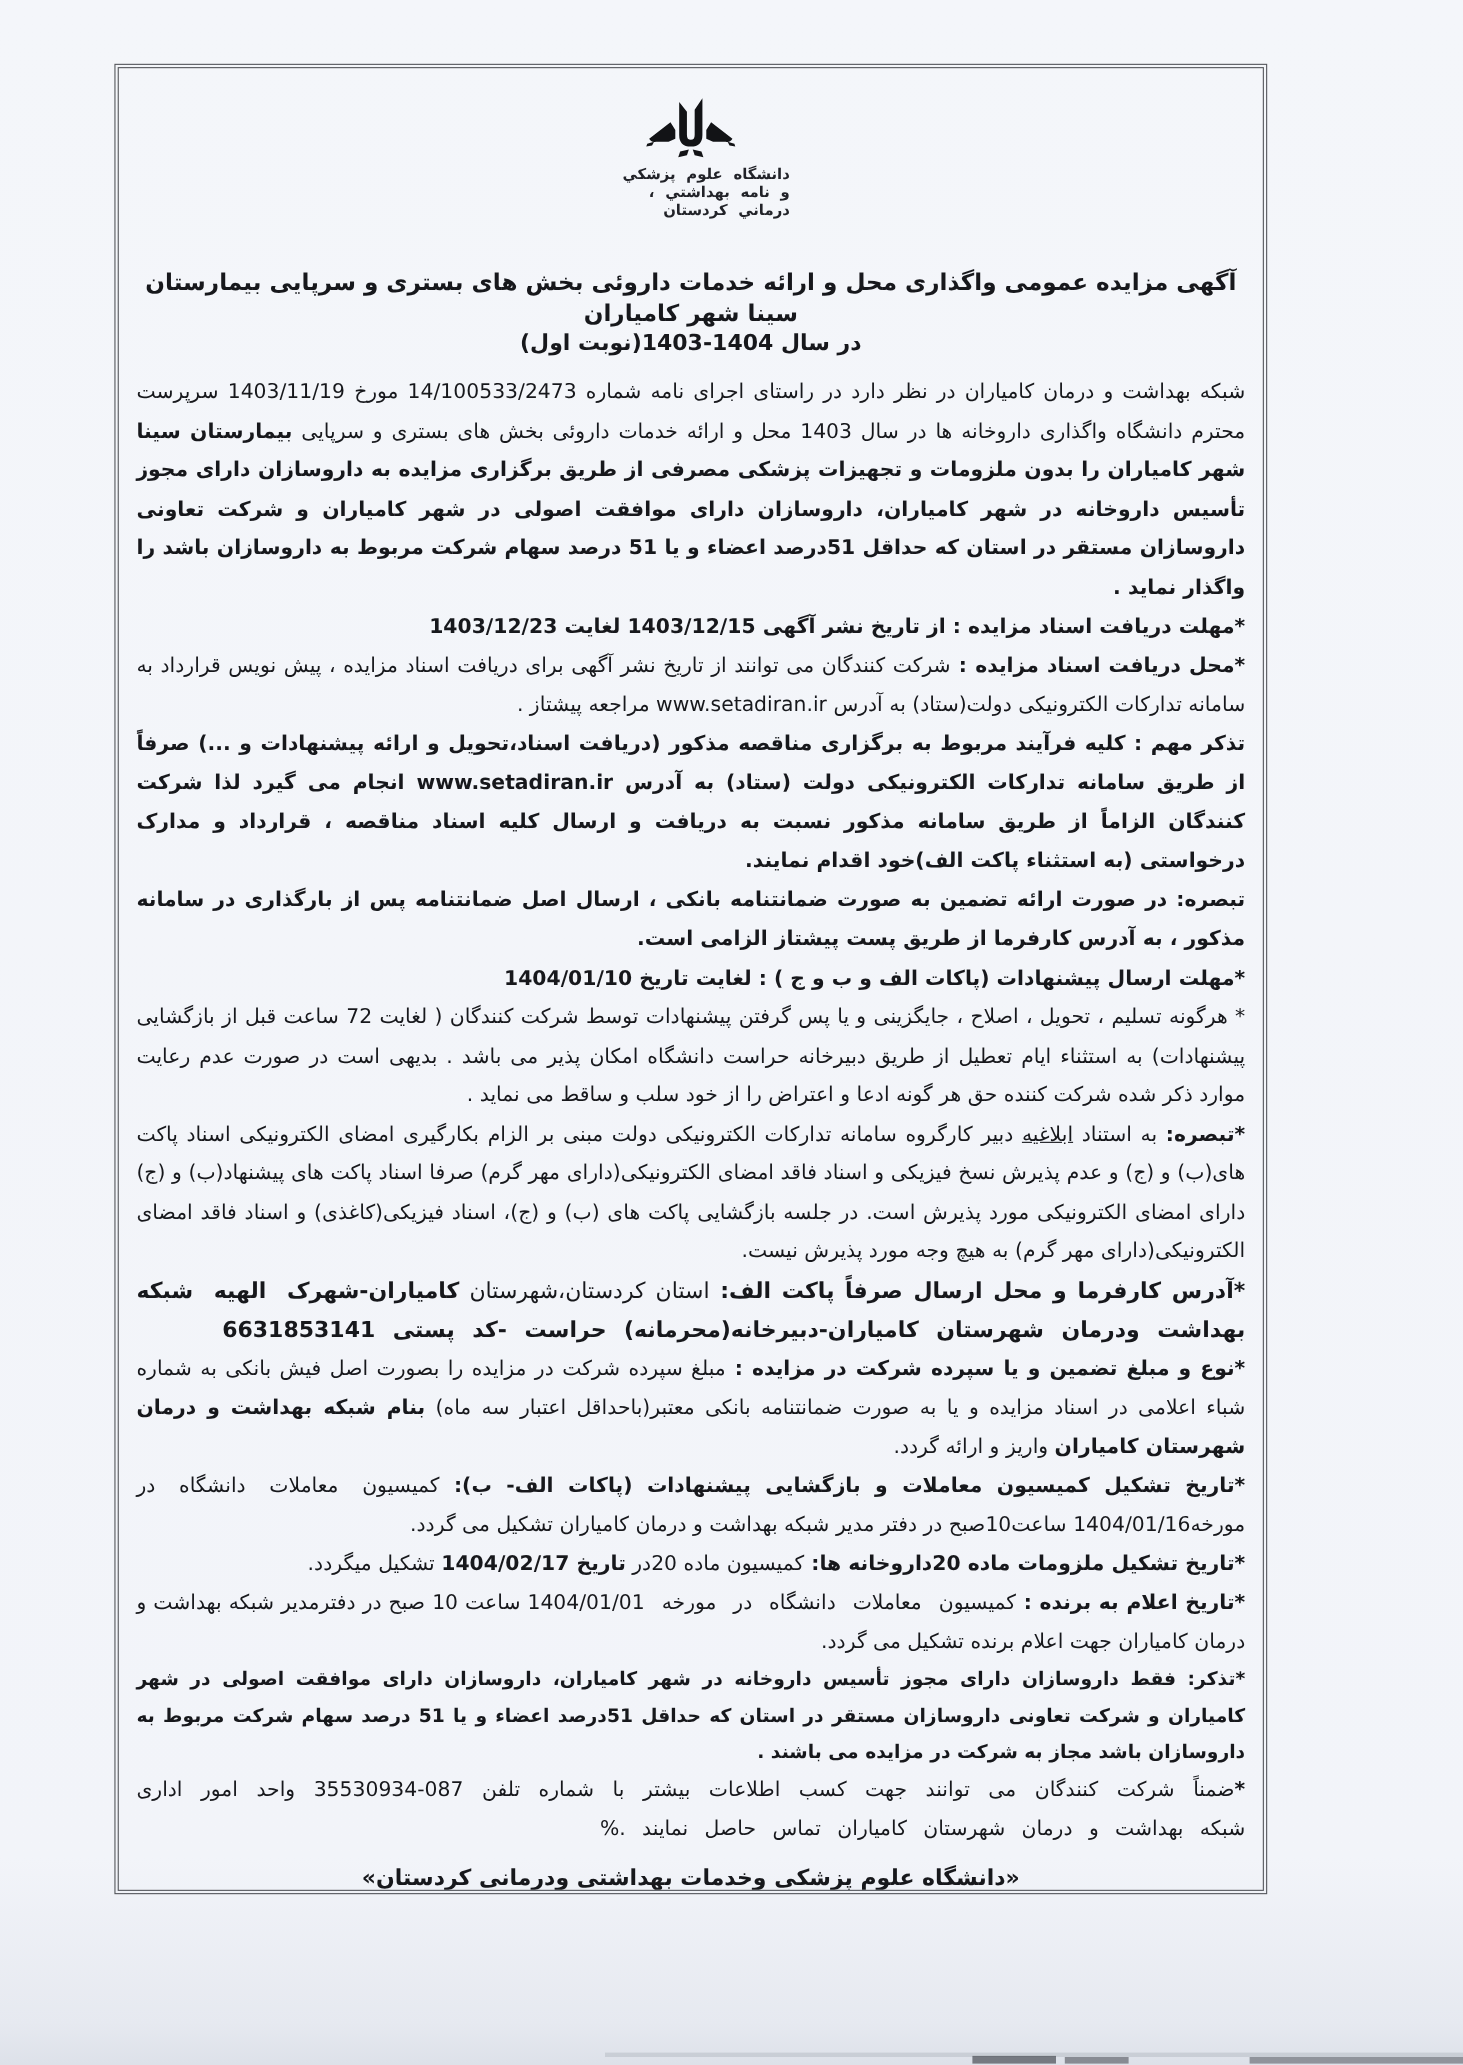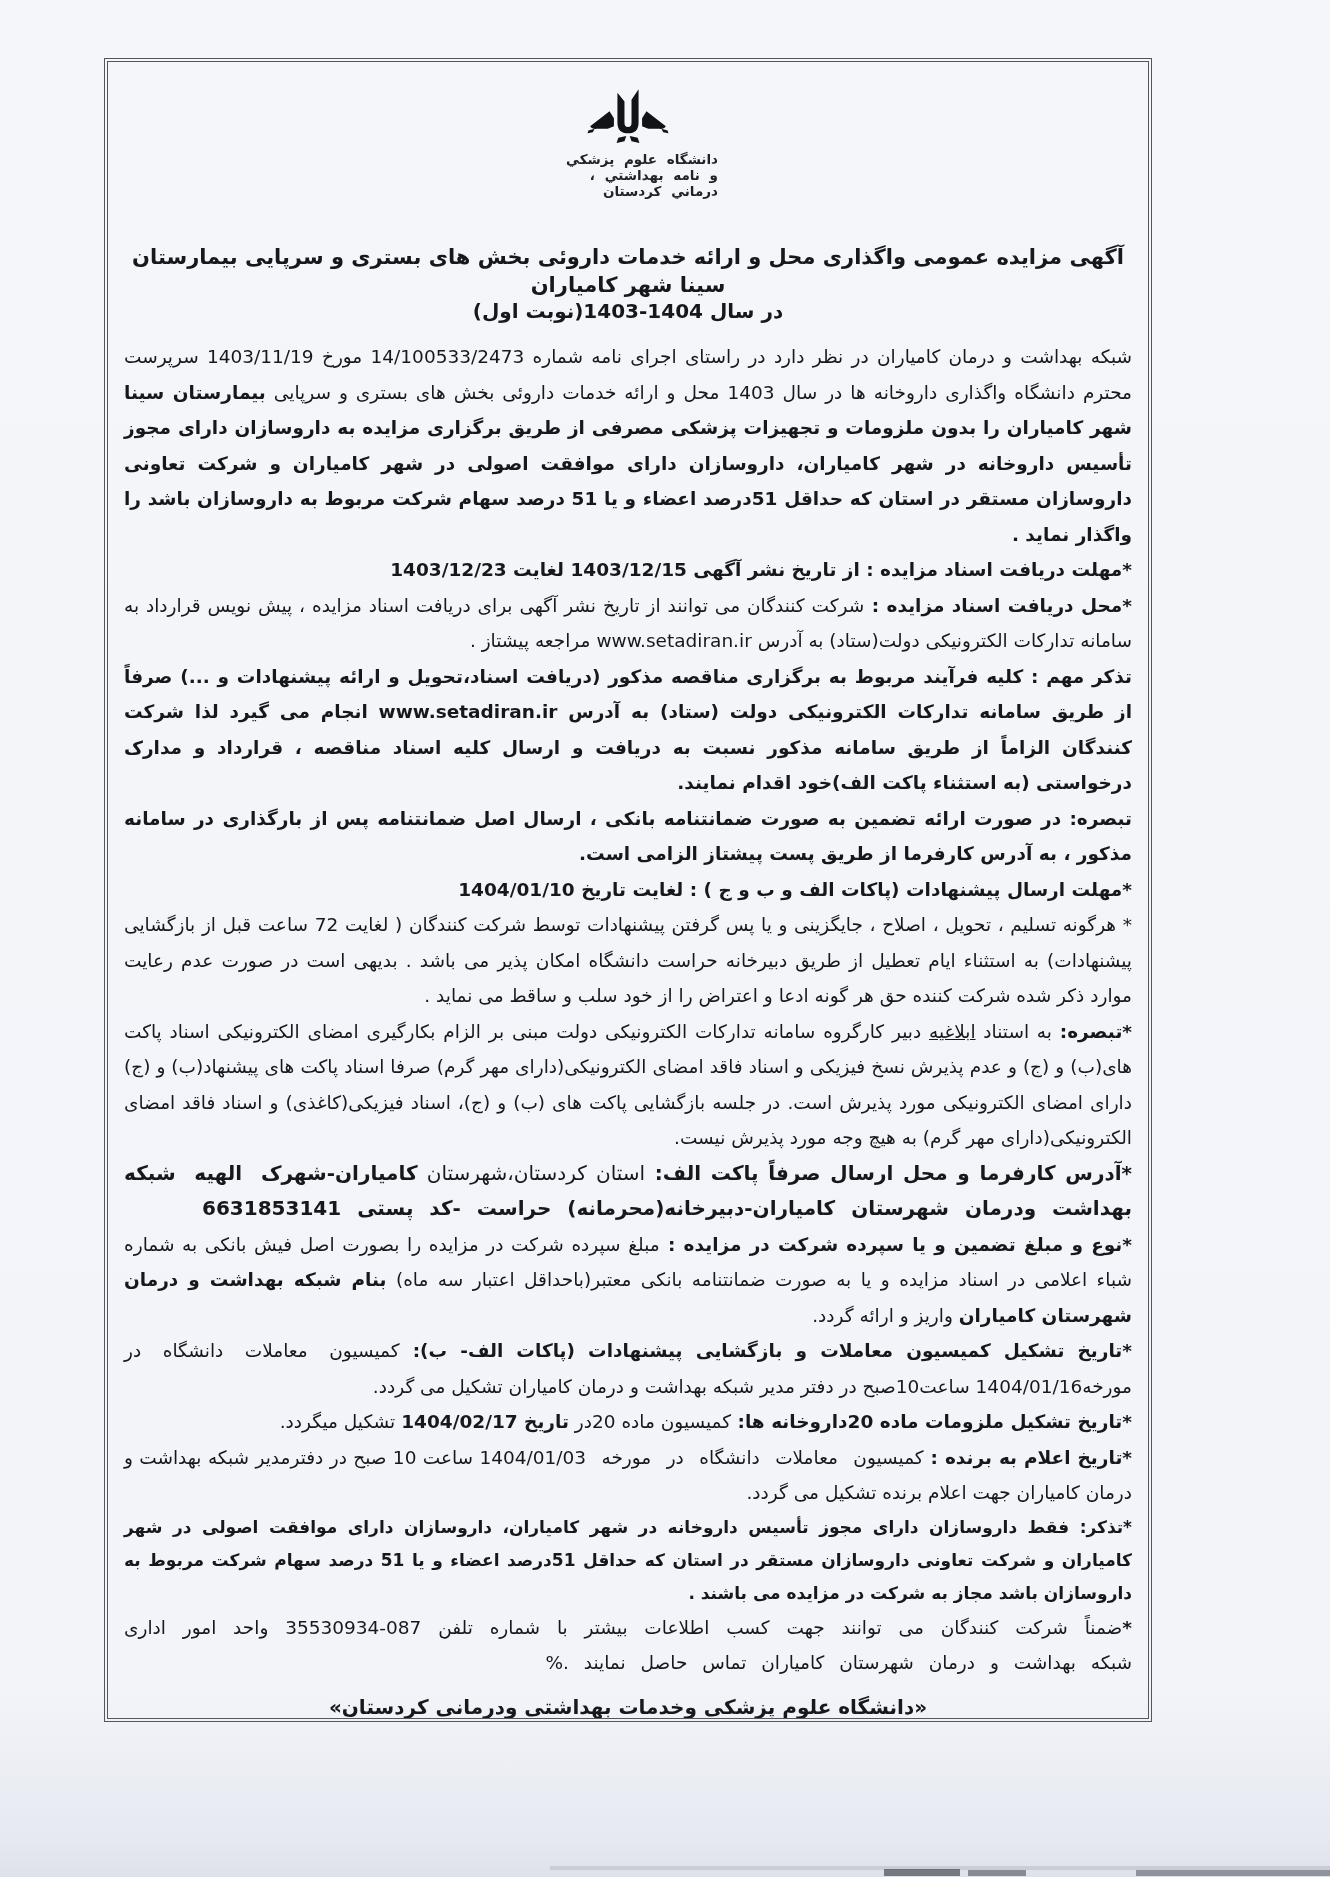--- a/index.html
+++ b/index.html
@@ -104,21 +104,21 @@
       <p><span class="b">*محل دریافت اسناد مزایده : </span><span>شرکت کنندگان می توانند از تاریخ نشر آگهی برای دریافت اسناد مزایده ، پیش نویس قرارداد  به سامانه تدارکات الکترونیکی دولت(ستاد) به آدرس </span><span class="ltr">www.setadiran.ir</span><span> مراجعه پیشتاز .</span></p>
       <p class="g2"><span class="b">تذکر مهم : کلیه فرآیند مربوط  به برگزاری  مناقصه مذکور (دریافت اسناد،تحویل و ارائه پیشنهادات و ...) صرفاً از طریق سامانه تدارکات الکترونیکی دولت (ستاد) به آدرس </span><span class="b ltr">www.setadiran.ir</span><span class="b"> انجام می گیرد  لذا  شرکت کنندگان الزاماً  از طریق سامانه مذکور نسبت به دریافت و ارسال  کلیه اسناد مناقصه ، قرارداد و مدارک درخواستی (به استثناء پاکت الف)خود اقدام نمایند.</span></p>
       <p><span class="b">تبصره: در صورت ارائه تضمین به صورت ضمانتنامه بانکی ، ارسال اصل ضمانتنامه پس از بارگذاری در سامانه مذکور ، به آدرس کارفرما از طریق پست پیشتاز الزامی است.</span></p>
       <p><span class="b">*مهلت ارسال پیشنهادات (پاکات الف و ب و ج ) : لغایت تاریخ 1404/01/10</span></p>
       <p><span>* هرگونه تسلیم ، تحویل ، اصلاح ، جایگزینی و یا پس گرفتن پیشنهادات توسط شرکت کنندگان ( لغایت 72 ساعت قبل از بازگشایی پیشنهادات) به استثناء ایام تعطیل از طریق دبیرخانه حراست دانشگاه امکان پذیر می باشد . بدیهی است در صورت عدم رعایت موارد ذکر شده شرکت کننده حق هر گونه ادعا و اعتراض را از خود سلب و ساقط می نماید .</span></p>
       <p class="g1"><span class="b">*تبصره:</span><span> به استناد </span><span class="u">ابلاغیه</span><span> دبیر کارگروه سامانه تدارکات الکترونیکی دولت مبنی بر الزام بکارگیری امضای الکترونیکی اسناد پاکت های(ب) و (ج) و عدم پذیرش نسخ فیزیکی و اسناد فاقد امضای الکترونیکی(دارای مهر گرم)  صرفا اسناد پاکت های پیشنهاد(ب) و (ج) دارای امضای الکترونیکی مورد پذیرش است. در جلسه بازگشایی پاکت های (ب) و (ج)، اسناد فیزیکی(کاغذی) و اسناد فاقد امضای الکترونیکی(دارای مهر گرم) به هیچ وجه مورد پذیرش نیست.</span></p>
       <p class="g1 addr"><span class="b">*آدرس کارفرما و محل ارسال صرفاً پاکت الف: </span><span>استان کردستان،شهرستان  </span><span class="b sp">کامیاران-شهرک الهیه شبکه بهداشت ودرمان شهرستان کامیاران-دبیرخانه(محرمانه) حراست -کد پستی </span><span class="b">6631853141</span></p>
       <p><span class="b">*نوع و مبلغ تضمین و یا سپرده شرکت در مزایده : </span><span>مبلغ سپرده شرکت در مزایده را بصورت اصل فیش بانکی به شماره شباء اعلامی در اسناد مزایده و یا به صورت ضمانتنامه بانکی معتبر(باحداقل اعتبار سه ماه) </span><span class="b">بنام شبکه بهداشت و درمان شهرستان کامیاران</span><span> واریز و ارائه گردد.</span></p>
       <p><span class="b">*تاریخ تشکیل کمیسیون معاملات و بازگشایی پیشنهادات (پاکات الف- ب): </span><span class="sp">کمیسیون معاملات دانشگاه در مورخه</span><span>1404/01/16</span><span> ساعت10صبح در دفتر مدیر شبکه بهداشت و درمان کامیاران تشکیل می گردد.</span></p>
       <p><span class="b">*تاریخ تشکیل ملزومات ماده 20داروخانه ها: </span><span>کمیسیون ماده 20در </span><span class="b">تاریخ 1404/02/17</span><span> تشکیل میگردد.</span></p>
-      <p><span class="b">*تاریخ اعلام به برنده : </span><span class="sp">کمیسیون معاملات دانشگاه در مورخه </span><span>1404/01/03</span><span> ساعت 10 صبح در دفترمدیر شبکه بهداشت و درمان کامیاران جهت اعلام برنده تشکیل می گردد.</span></p>
+      <p><span class="b">*تاریخ اعلام به برنده : </span><span class="sp">کمیسیون معاملات دانشگاه در مورخه </span><span>1404/01/01</span><span> ساعت 10 صبح در دفترمدیر شبکه بهداشت و درمان کامیاران جهت اعلام برنده تشکیل می گردد.</span></p>
       <p class="g1 small"><span class="b">*تذکر: فقط داروسازان دارای مجوز تأسیس داروخانه در شهر کامیاران، داروسازان دارای موافقت اصولی در شهر کامیاران و شرکت تعاونی داروسازان مستقر در استان که حداقل 51درصد اعضاء و یا 51 درصد سهام شرکت مربوط به داروسازان باشد مجاز به شرکت در مزایده می باشند .</span></p>
       <p class="g1"><span class="b">*</span><span class="sp">ضمناً شرکت کنندگان می توانند جهت کسب اطلاعات بیشتر با شماره تلفن </span><span class="sp">087-35530934</span><span class="sp"> واحد امور اداری شبکه بهداشت و درمان شهرستان کامیاران تماس حاصل نمایند .%</span></p>
     </div>
 
     <div class="footer">«دانشگاه علوم پزشکی وخدمات بهداشتی ودرمانی کردستان»</div>
   </div>
 
   <div class="scan-strip" style="left:550px;top:1866px;width:780px;height:4px;"></div>
   <div class="scan-mark" style="left:884px;top:1869px;width:76px;height:7px;opacity:.6;"></div>
   <div class="scan-mark" style="left:968px;top:1870px;width:58px;height:6px;opacity:.5;"></div>

